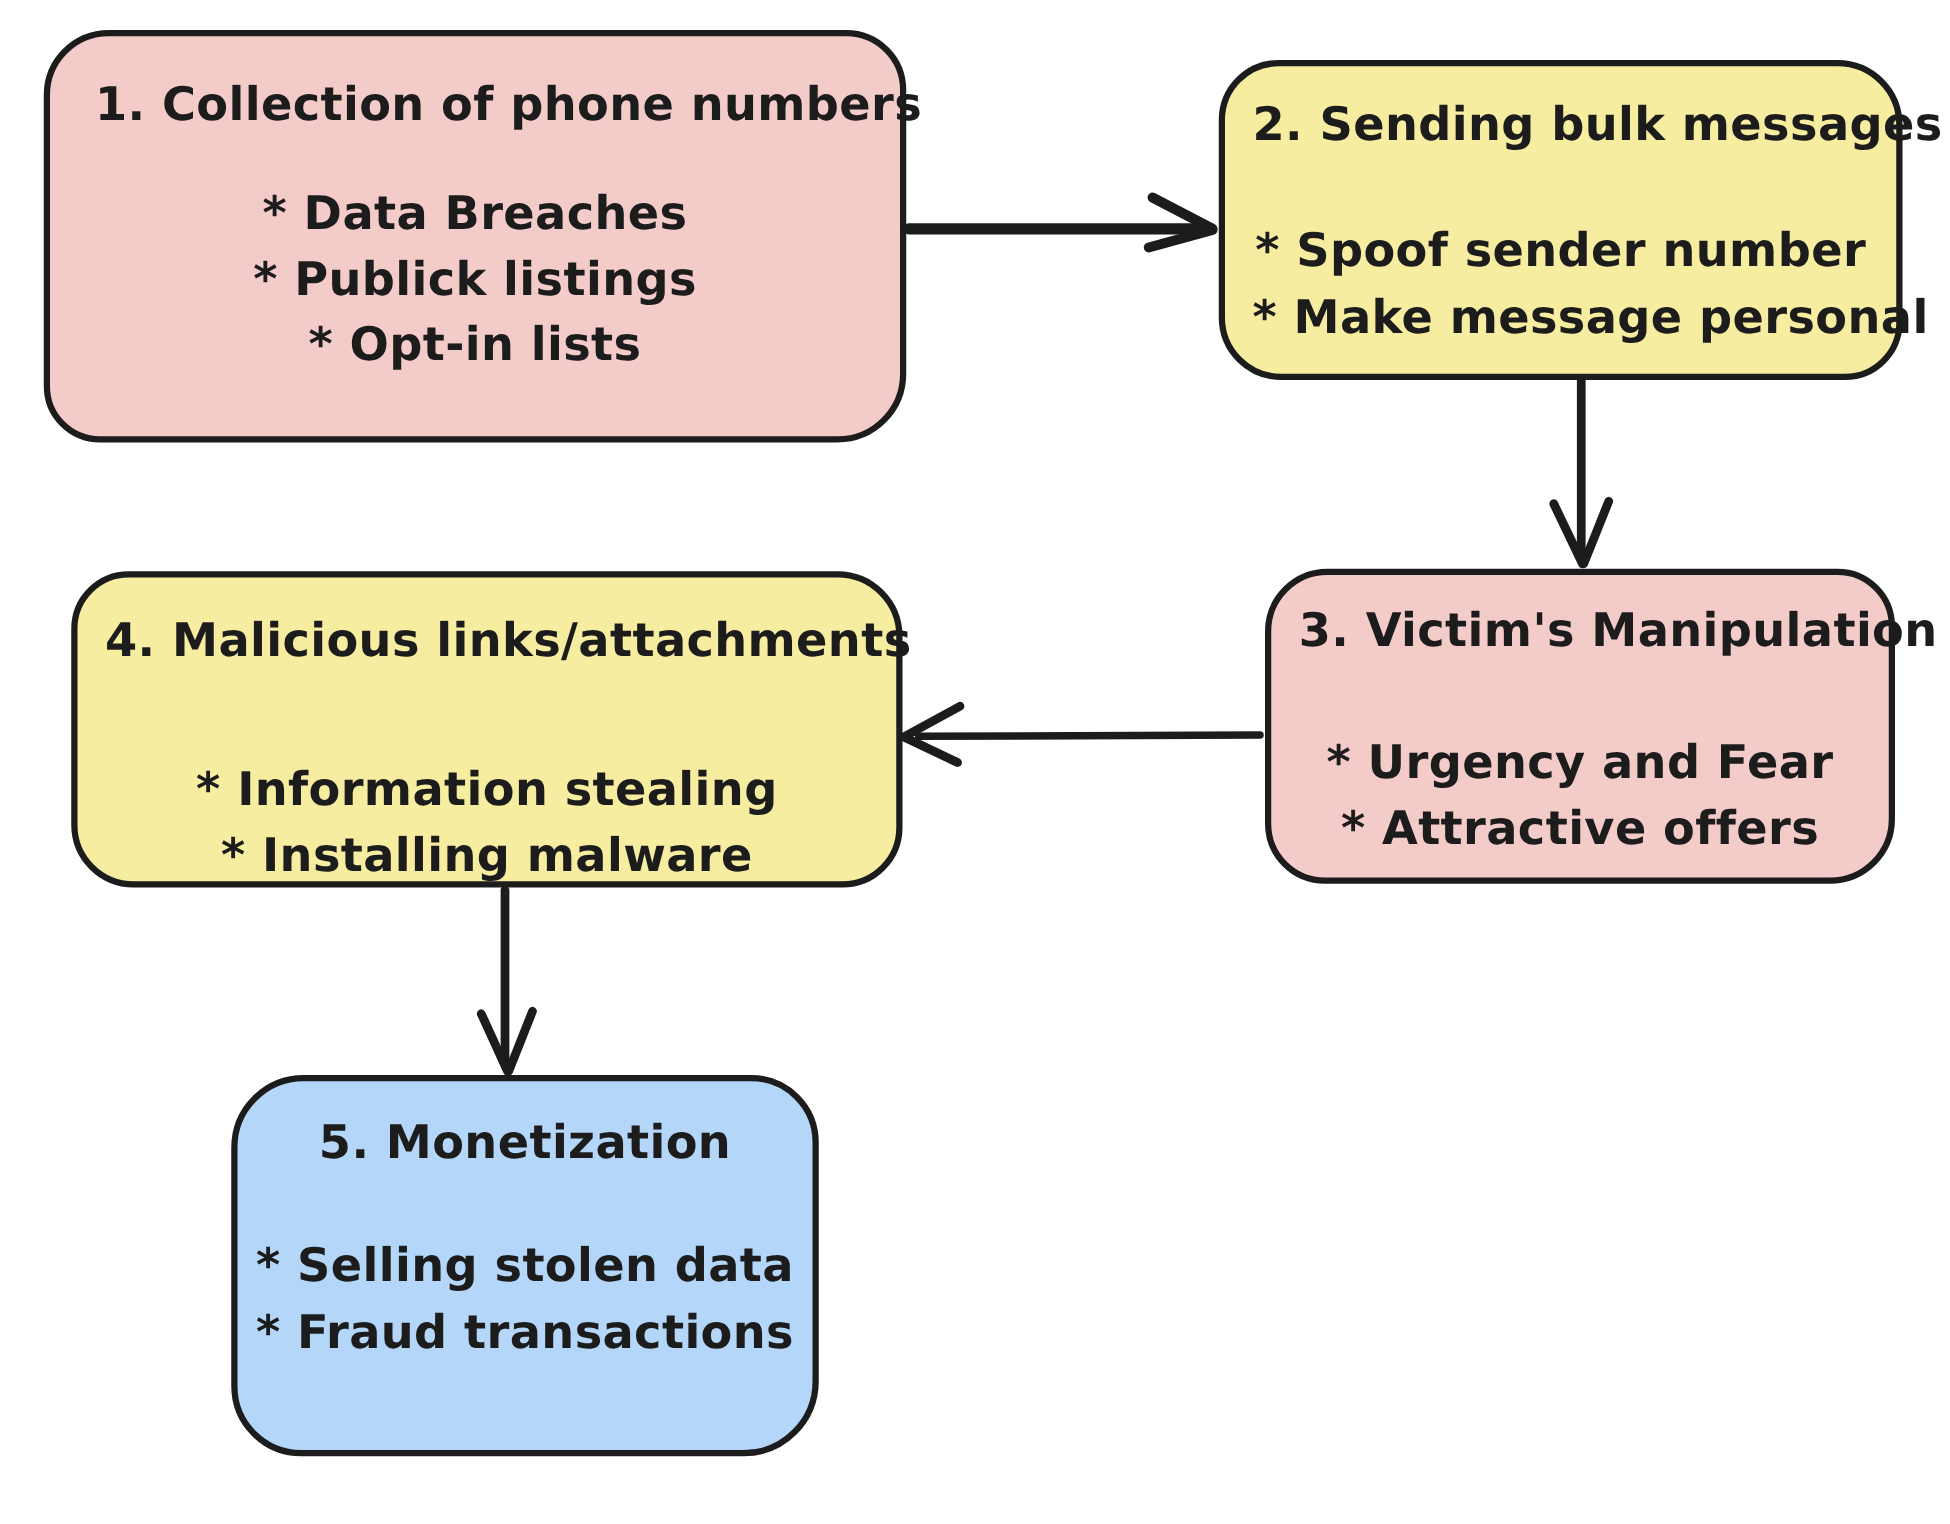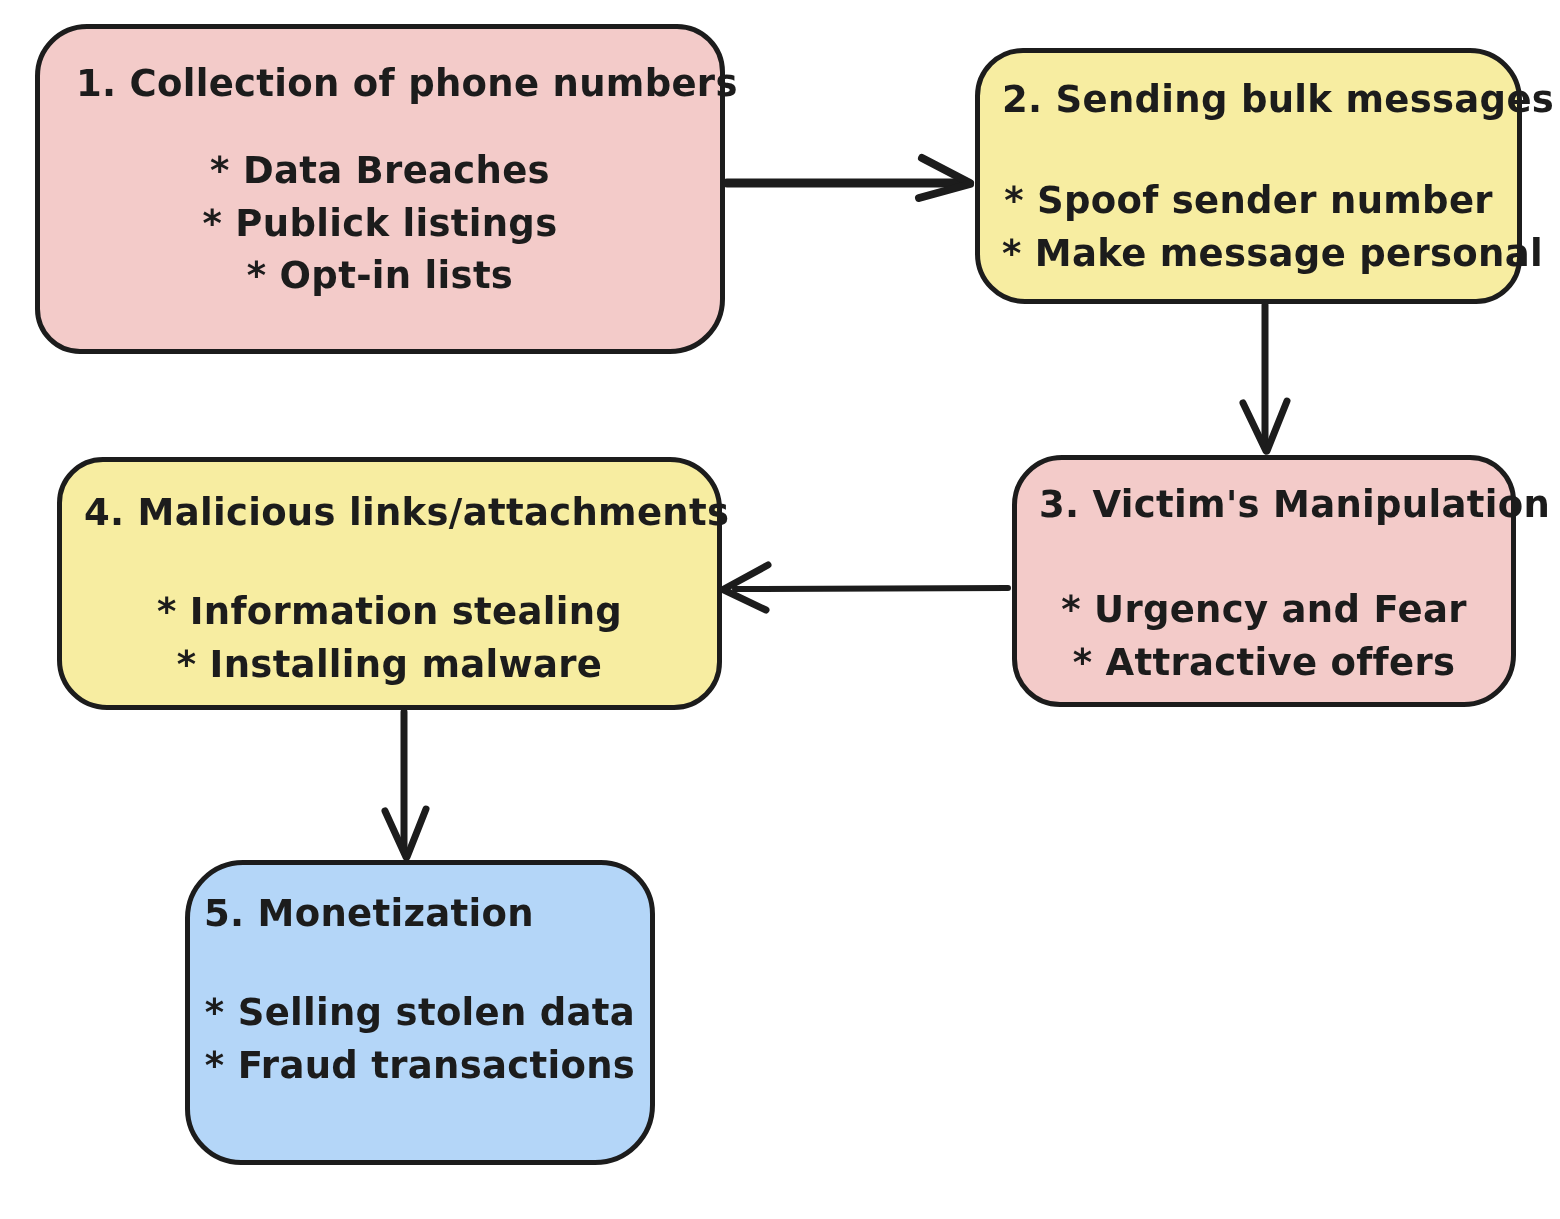--- a/index.html
+++ b/index.html
@@ -64,29 +64,29 @@
     padding: 22px 22px;
   }
   .node-3 .node-items { margin-top: 56px; }
 
   
   .node-4 {
     left: 57px; top: 457px; width: 665px; height: 253px;
     border-radius: 46px 52px 48px 50px;
     padding: 28px 22px;
   }
-  .node-4 .node-items { margin-top: 50px; }
+  .node-4 .node-items { margin-top: 70px; }
 
   
   .node-5 {
     left: 185px; top: 860px; width: 470px; height: 305px;
     border-radius: 58px 54px 60px 56px;
     padding: 26px 14px;
   }
-  .node-5 .node-title { text-align: left; }
+  .node-5 .node-title { text-align: center; }
   .node-5 .node-items { margin-top: 50px; }
 
   .arrows {
     position: absolute;
     left: 0; top: 0;
     pointer-events: none;
   }
   .arrows line, .arrows path {
     stroke: #1c1c1c;
     stroke-linecap: round;

